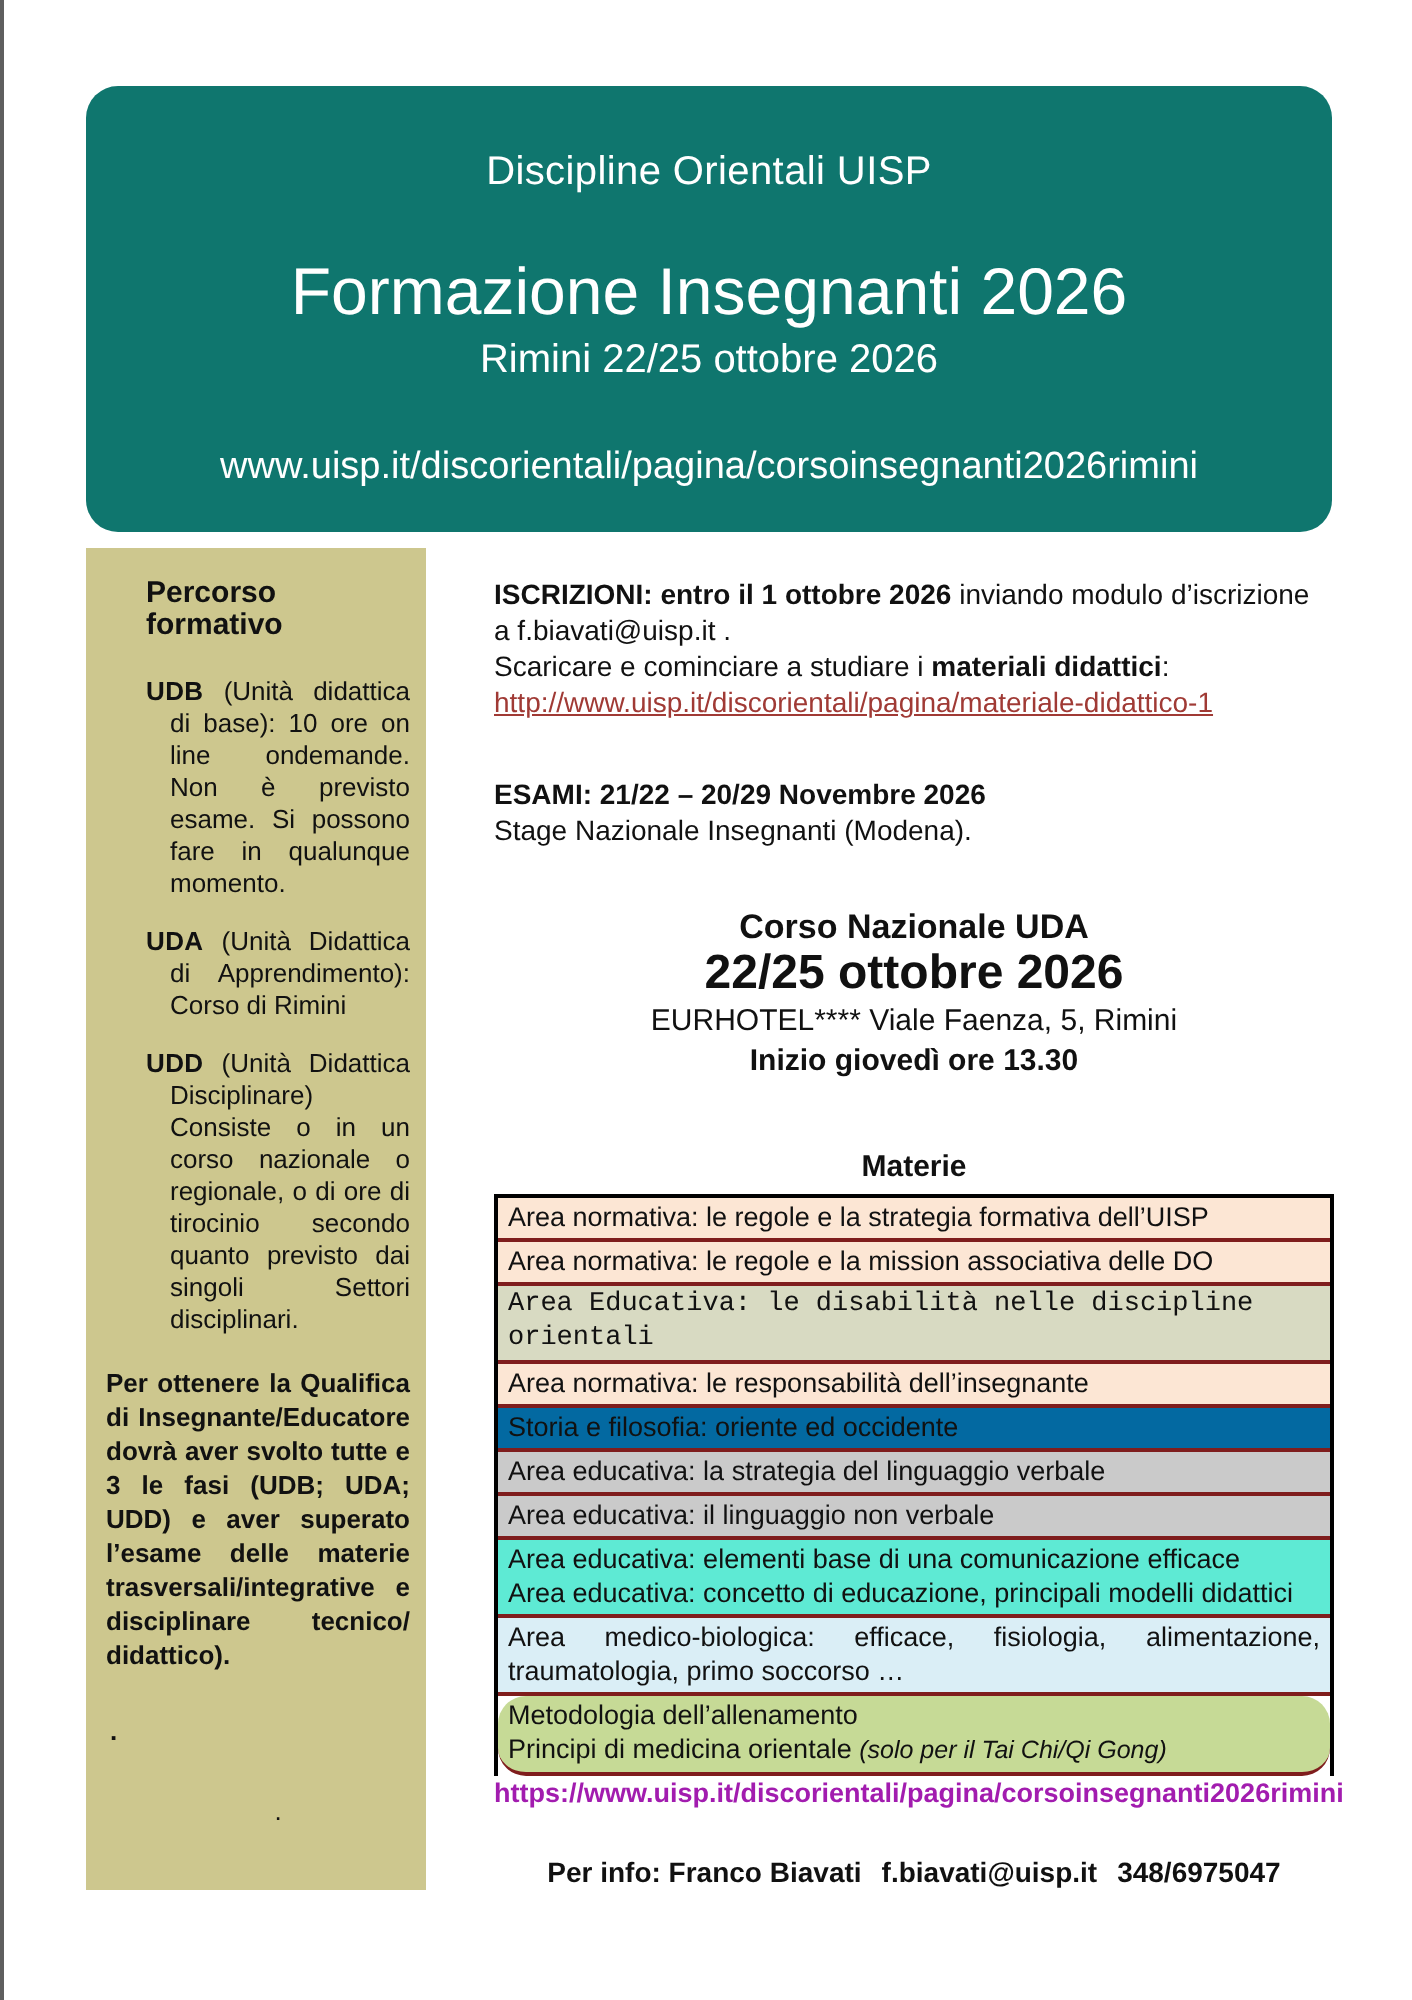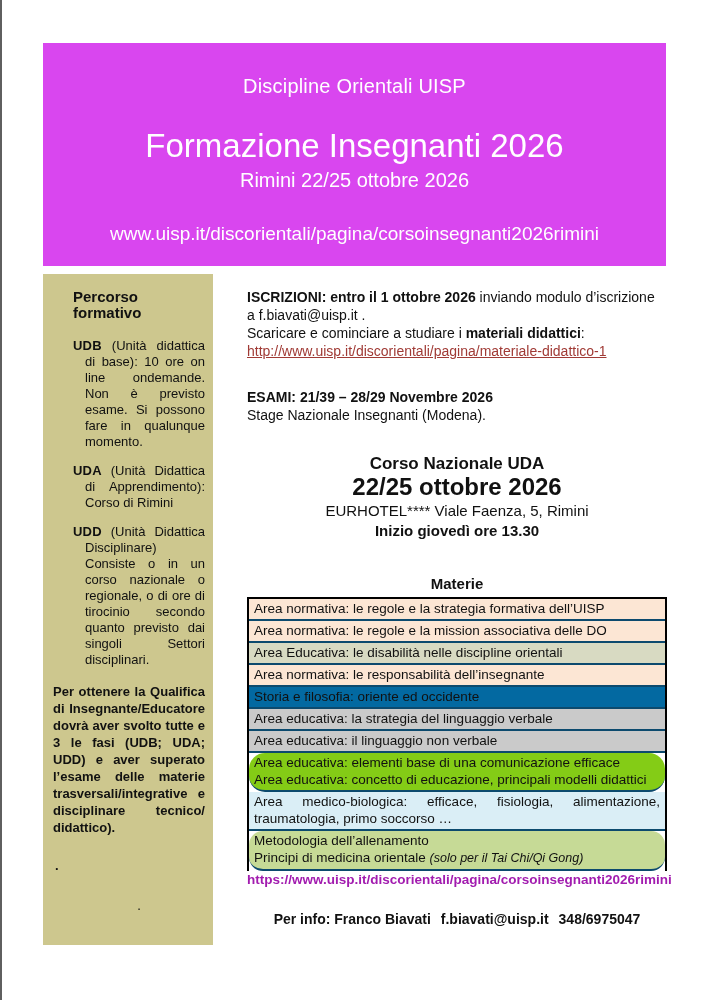--- a/index.html
+++ b/index.html
@@ -33,38 +33,38 @@
   .esami { margin-top:28px; }
   .course { margin-top:31px; text-align:center; }
   .course .c-title { font-weight:bold; font-size:17px; }
   .course .c-date { font-weight:bold; font-size:24px; margin-top:5px; }
   .course .c-venue { font-size:15px; margin-top:6px; }
   .course .c-start { font-size:15px; font-weight:bold; margin-top:2px; }
   .materie { margin-top:35px; text-align:center; font-weight:bold; font-size:15px; }
 
   
   .mtable { margin-top:4px; width:420px; border:2px solid #000; border-bottom:none; }
-  .mrow { border-bottom:2px solid #0c4a6e; padding:1px 5px 2px 5px; font-size:13.5px; line-height:17px; }
+  .mrow { border-bottom:2px solid #7f1d1d; padding:1px 5px 2px 5px; font-size:13.5px; line-height:17px; }
   .mrow span { display:block; }
   .justify-line { text-align:justify; text-align-last:justify; }
   .it-note { font-style:italic; font-size:12.5px; }
   .inline-wrap span { display:inline !important; }
 
   .f-link { text-align:right; font-weight:bold; font-size:13.5px;
             color:#a21caf; cursor:pointer; }
   .f-info { margin-top:21px; text-align:center; font-weight:bold; font-size:14px; }
   .f-info .gap { display:inline-block; width:10px; }
 </style>
 </head>
 <body>
 
 <div class="page">
   <div class="edge-line"></div>
 
-  <div class="header" style="background: #d946ef;">
+  <div class="header" style="background: #0f766e; border-radius: 16px;">
     <div class="org">Discipline Orientali UISP</div>
     <div class="title">Formazione Insegnanti 2026</div>
     <div class="subtitle">Rimini 22/25 ottobre 2026</div>
     <div class="url">www.uisp.it/discorientali/pagina/corsoinsegnanti2026rimini</div>
   </div>
 
   <div class="sidebar" style="background: rgb(205, 199, 142);">
     <div class="sb-heading">Percorso formativo</div>
 
     <div class="sb-item"><b>UDB</b><span class="inline" style="display:inline"> (Unità didattica di base): 10 ore on line ondemande. Non è previsto esame. Si possono fare in qualunque momento.</span></div>
@@ -81,56 +81,56 @@
   <div class="main">
 
     <div class="para">
       <b>ISCRIZIONI: entro il 1 ottobre 2026</b><span> inviando modulo d’iscrizione</span><br>
       <span>a f.biavati@uisp.it .</span><br>
       <span>Scaricare e cominciare a studiare i </span><b>materiali didattici</b><span>:</span><br>
       <span class="link-red">http://www.uisp.it/discorientali/pagina/materiale-didattico-1</span>
     </div>
 
     <div class="para esami">
-      <b>ESAMI: 21/39 – 28/29 Novembre 2026</b><br>
+      <b>ESAMI: 21/22 – 20/29 Novembre 2026</b><br>
       <span>Stage Nazionale Insegnanti (Modena).</span>
     </div>
 
     <div class="course">
       <div class="c-title">Corso Nazionale UDA</div>
       <div class="c-date">22/25 ottobre 2026</div>
       <div class="c-venue">EURHOTEL**** Viale Faenza, 5, Rimini</div>
       <div class="c-start">Inizio giovedì ore 13.30</div>
     </div>
 
     <div class="materie">Materie</div>
 
     <div class="mtable">
       <div class="mrow" style="background: rgb(252, 230, 212);">
           <span>Area normativa: le regole e la strategia formativa dell’UISP</span>
         </div>
       <div class="mrow" style="background: rgb(252, 230, 212);">
           <span>Area normativa: le regole e la mission associativa delle DO</span>
         </div>
-      <div class="mrow" style="background: rgb(216, 218, 194);">
+      <div class="mrow" style="background: rgb(216, 218, 194); font-family: Liberation Mono, monospace;">
           <span>Area Educativa: le disabilità nelle discipline orientali</span>
         </div>
       <div class="mrow" style="background: rgb(252, 230, 212);">
           <span>Area normativa: le responsabilità dell’insegnante</span>
         </div>
       <div class="mrow" style="background: #0369a1;">
           <span>Storia e filosofia: oriente ed occidente</span>
         </div>
       <div class="mrow" style="background: rgb(202, 202, 202);">
           <span>Area educativa: la strategia del linguaggio verbale</span>
         </div>
       <div class="mrow" style="background: rgb(202, 202, 202);">
           <span>Area educativa: il linguaggio non verbale</span>
         </div>
-      <div class="mrow" style="background: #84cc16; border-radius: 16px;">
+      <div class="mrow" style="background: #5eead4;">
         <span>Area educativa: elementi base di una comunicazione efficace</span>
         <span>Area educativa: concetto di educazione, principali modelli didattici</span>
       </div>
       <div class="mrow" style="background: rgb(218, 238, 246);">
         <span class="justify-line">Area medico-biologica: efficace, fisiologia, alimentazione,</span>
         <span>traumatologia, primo soccorso …</span>
       </div>
       <div class="mrow inline-wrap" style="background: rgb(198, 218, 150); border-radius: 14px;">
         <span style="display:block !important">Metodologia dell’allenamento</span>
         <span>Principi di medicina orientale </span><span class="it-note">(solo per il Tai Chi/Qi Gong)</span>

